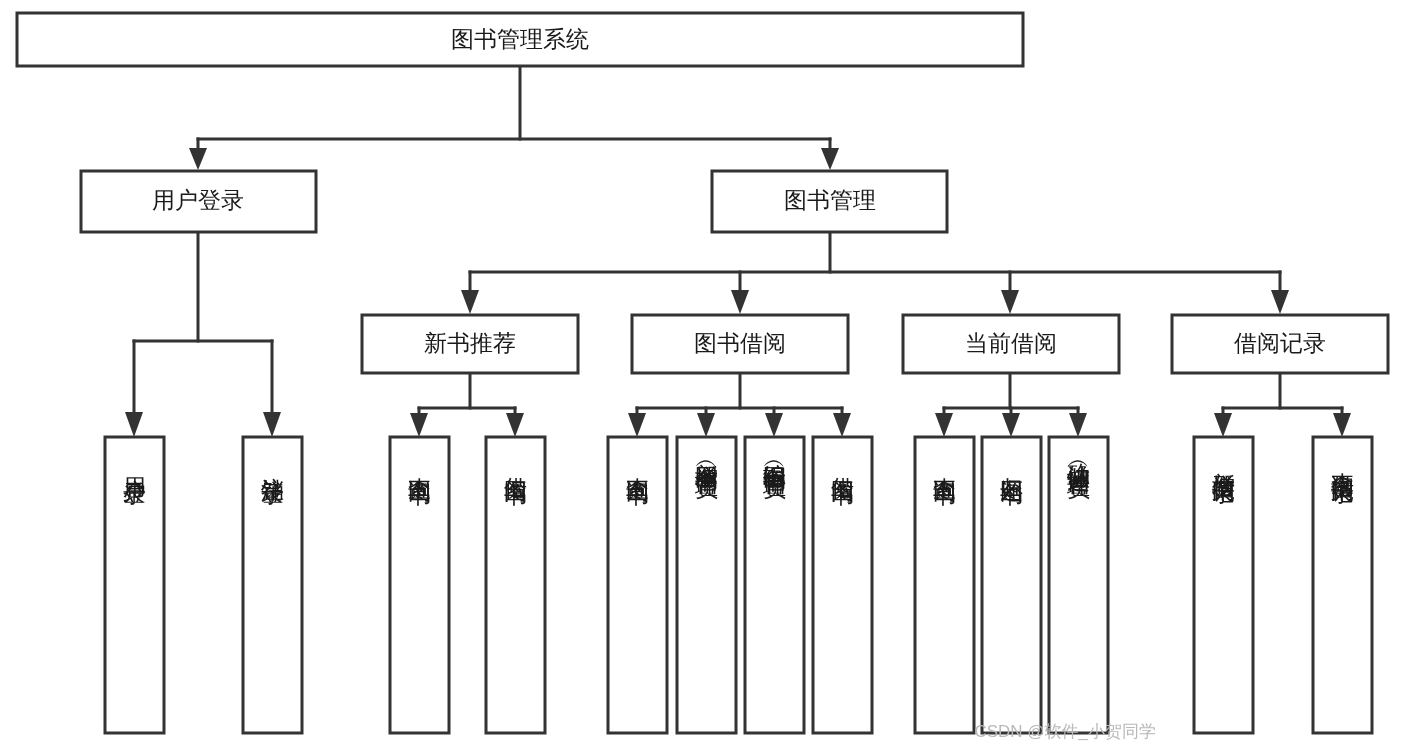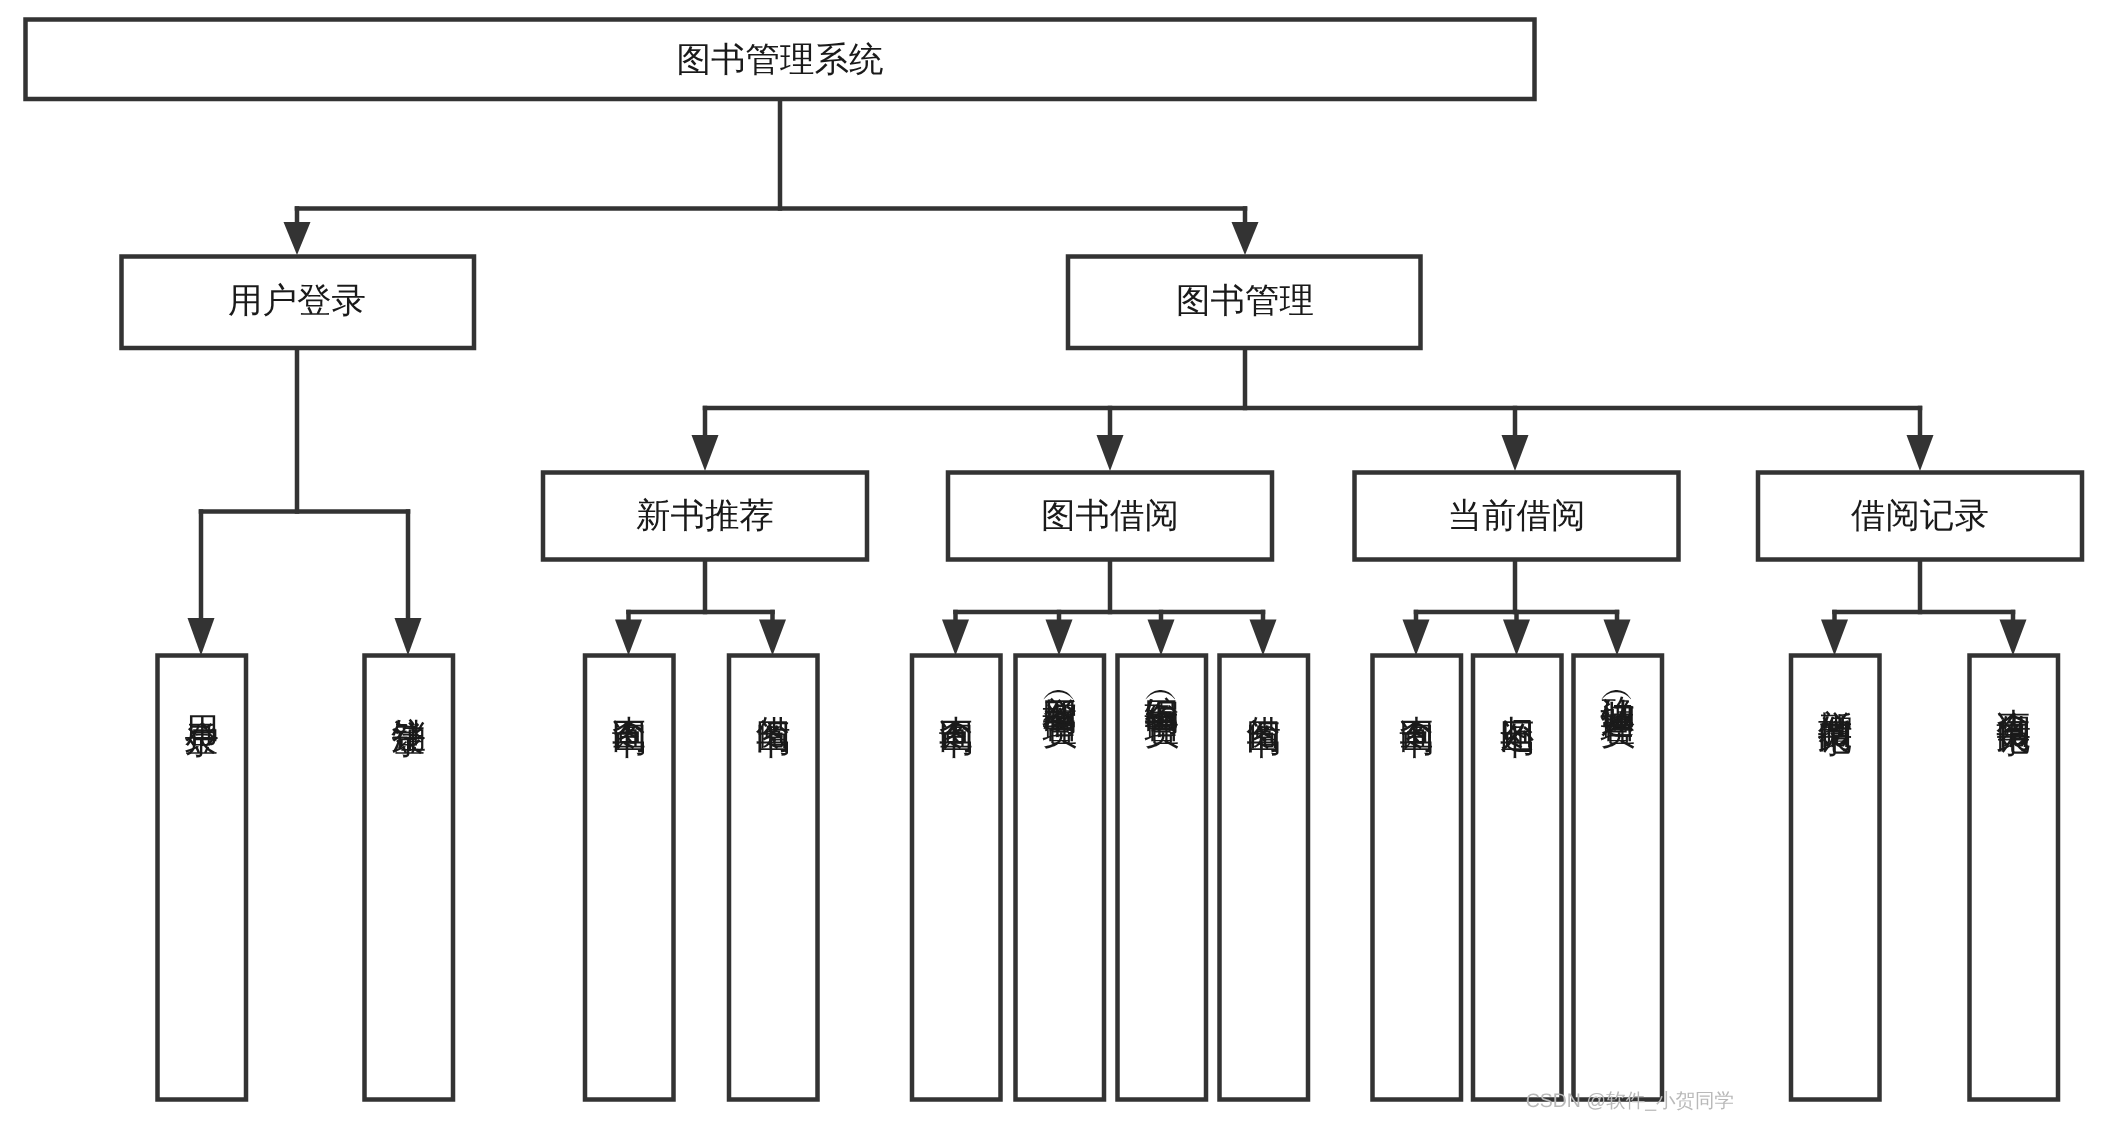--- a/index.html
+++ b/index.html
@@ -66,21 +66,21 @@
     color: #1a1a1a;
     letter-spacing: 2px;
     white-space: nowrap;
     padding-top: 4px;
   }
   .watermark {
     position: absolute;
     right: 10px;
     bottom: 4px;
     font-family: "Liberation Sans", "DejaVu Sans", sans-serif;
-    font-size: 13px;
+    font-size: 17px;
     color: #b9b9b9;
     white-space: nowrap;
     user-select: none;
   }
 </style>
 </head>
 <body>
 
 <div id="diagram-root">
 

